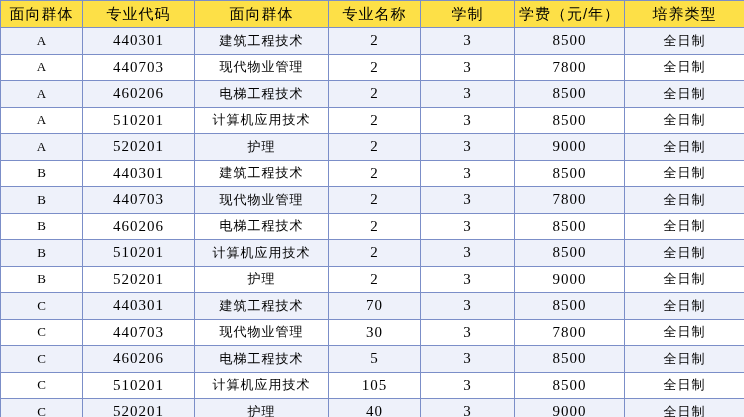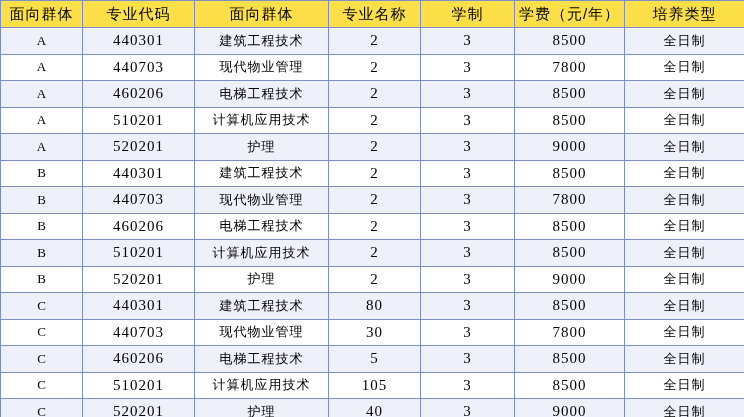--- a/index.html
+++ b/index.html
@@ -179,21 +179,21 @@
         <td class="cell-name">护理</td>
         <td class="cell-count">2</td>
         <td class="cell-years">3</td>
         <td class="cell-fee">9000</td>
         <td class="cell-type">全日制</td>
       </tr>
       <tr class="shaded">
         <td class="cell-group">C</td>
         <td class="cell-code">440301</td>
         <td class="cell-name">建筑工程技术</td>
-        <td class="cell-count">80</td>
+        <td class="cell-count">70</td>
         <td class="cell-years">3</td>
         <td class="cell-fee">8500</td>
         <td class="cell-type">全日制</td>
       </tr>
       <tr>
         <td class="cell-group">C</td>
         <td class="cell-code">440703</td>
         <td class="cell-name">现代物业管理</td>
         <td class="cell-count">30</td>
         <td class="cell-years">3</td>

